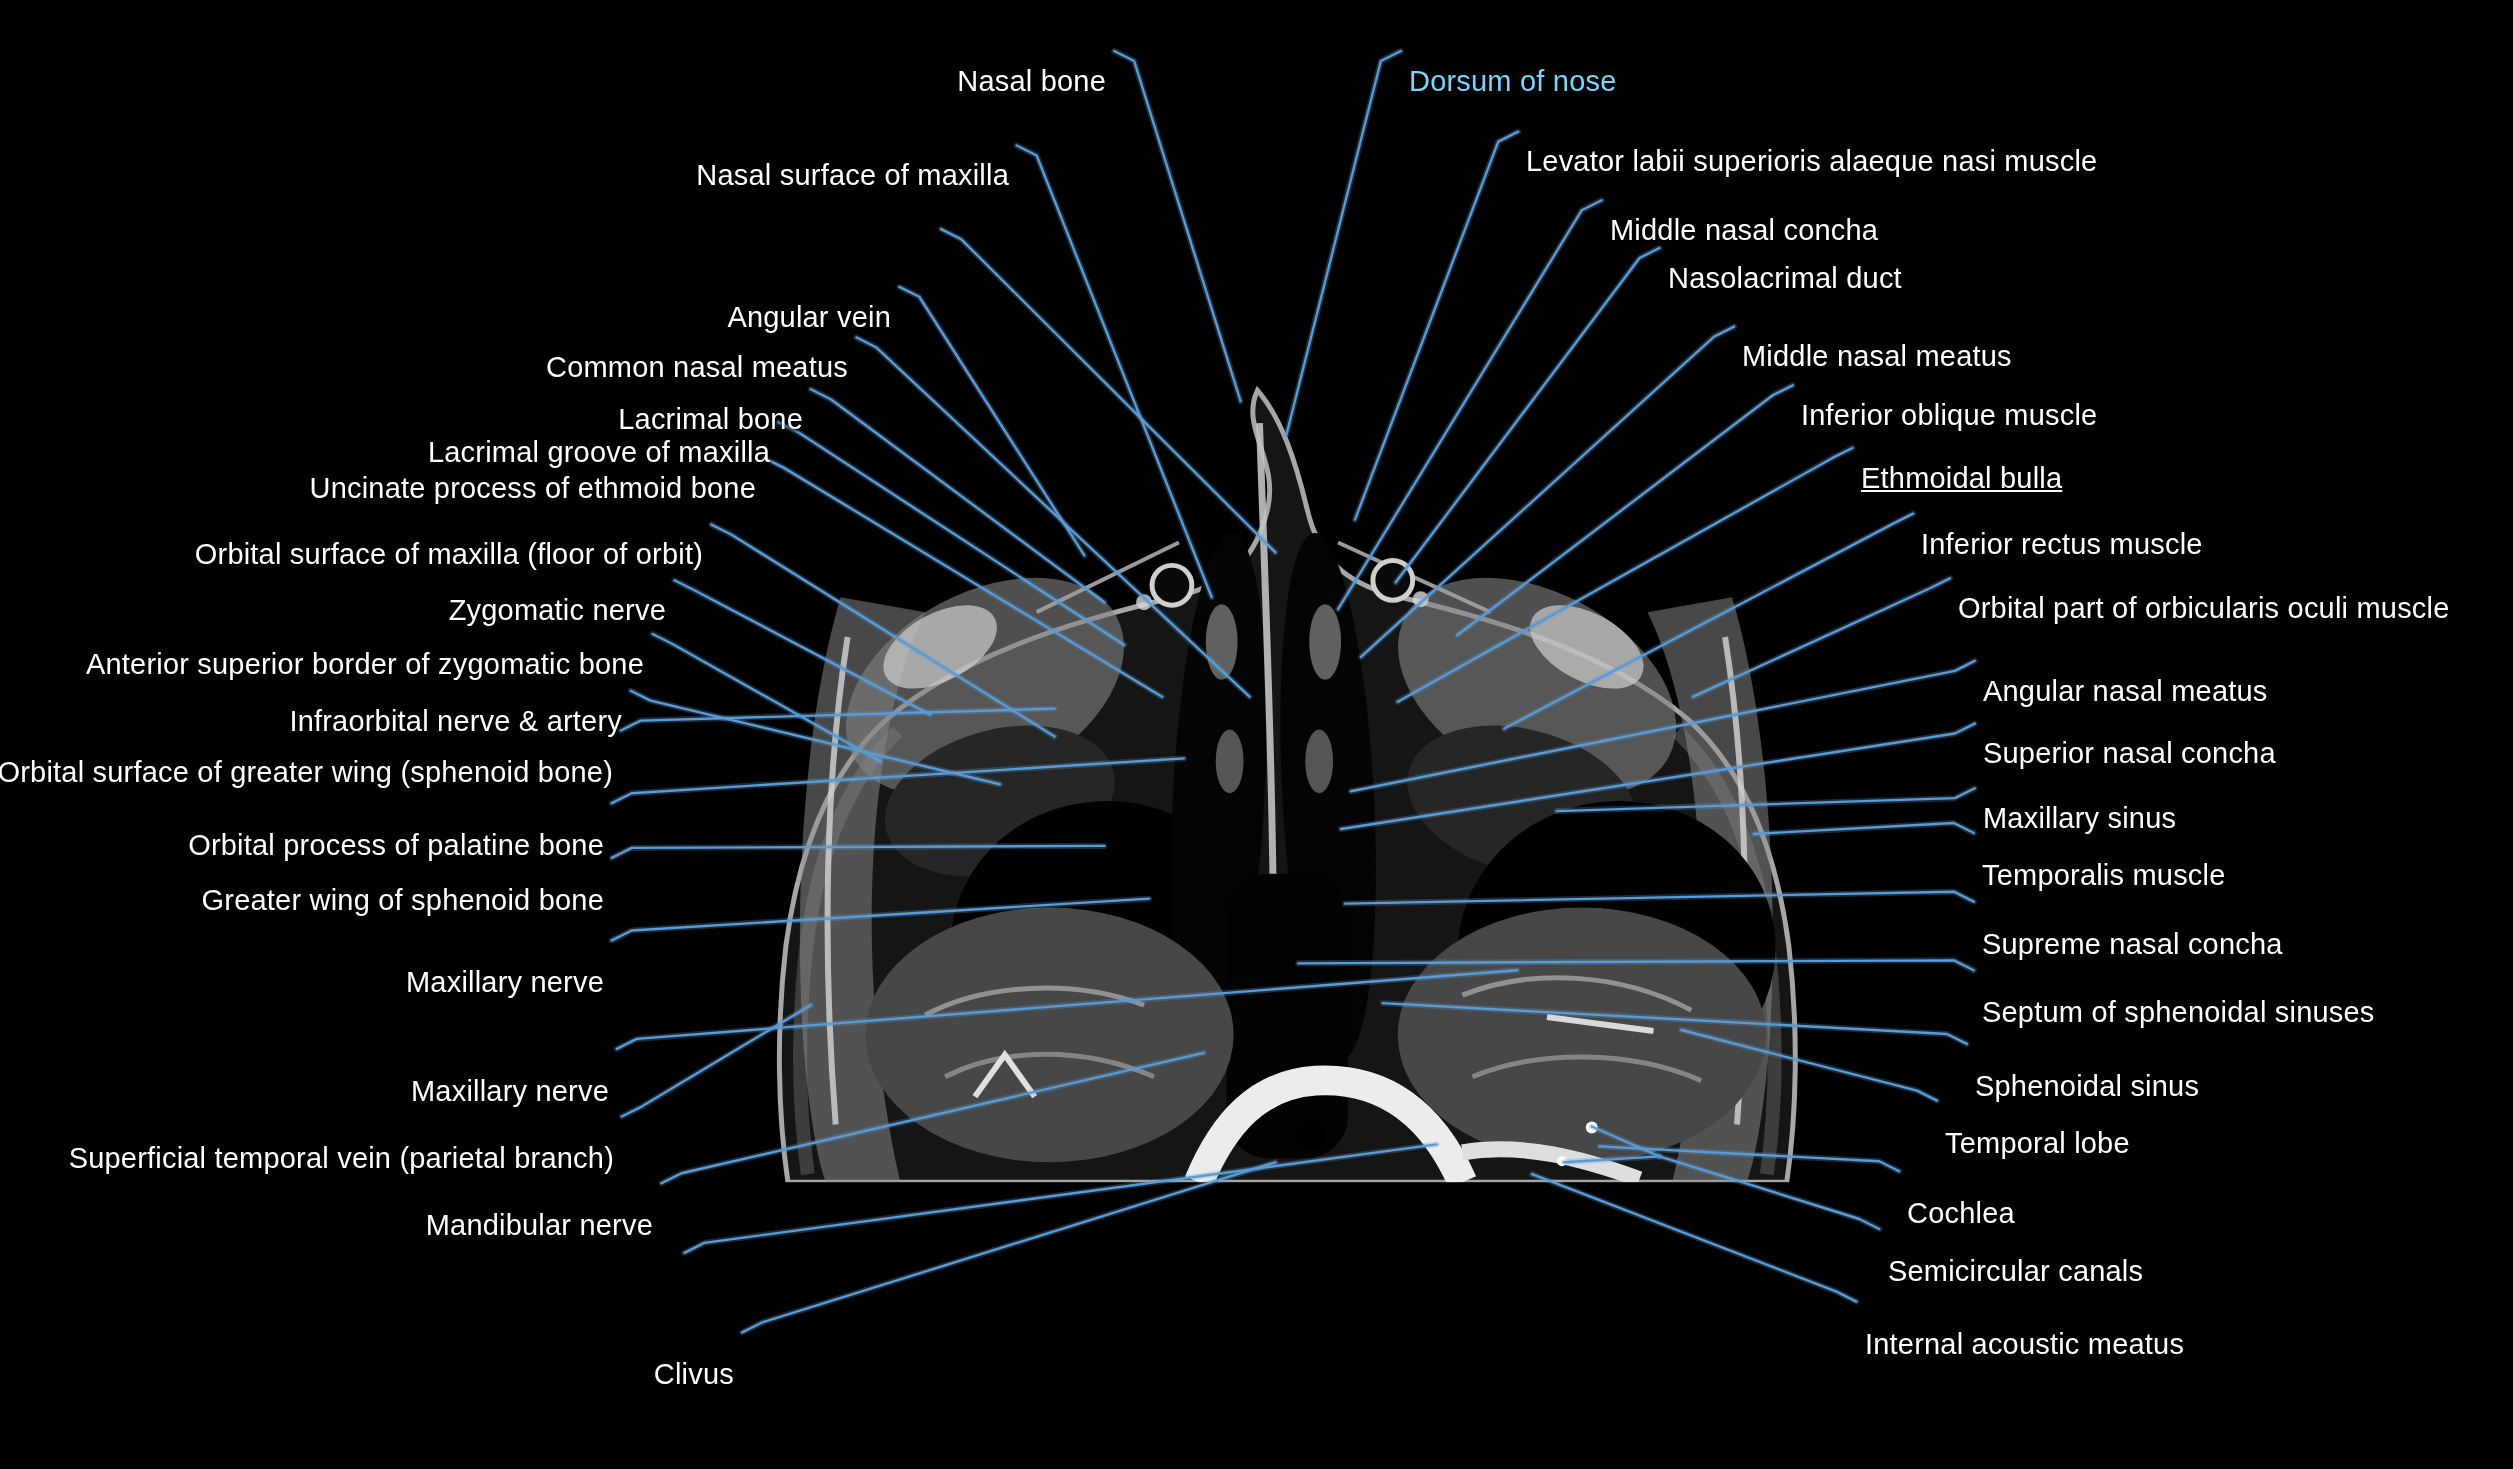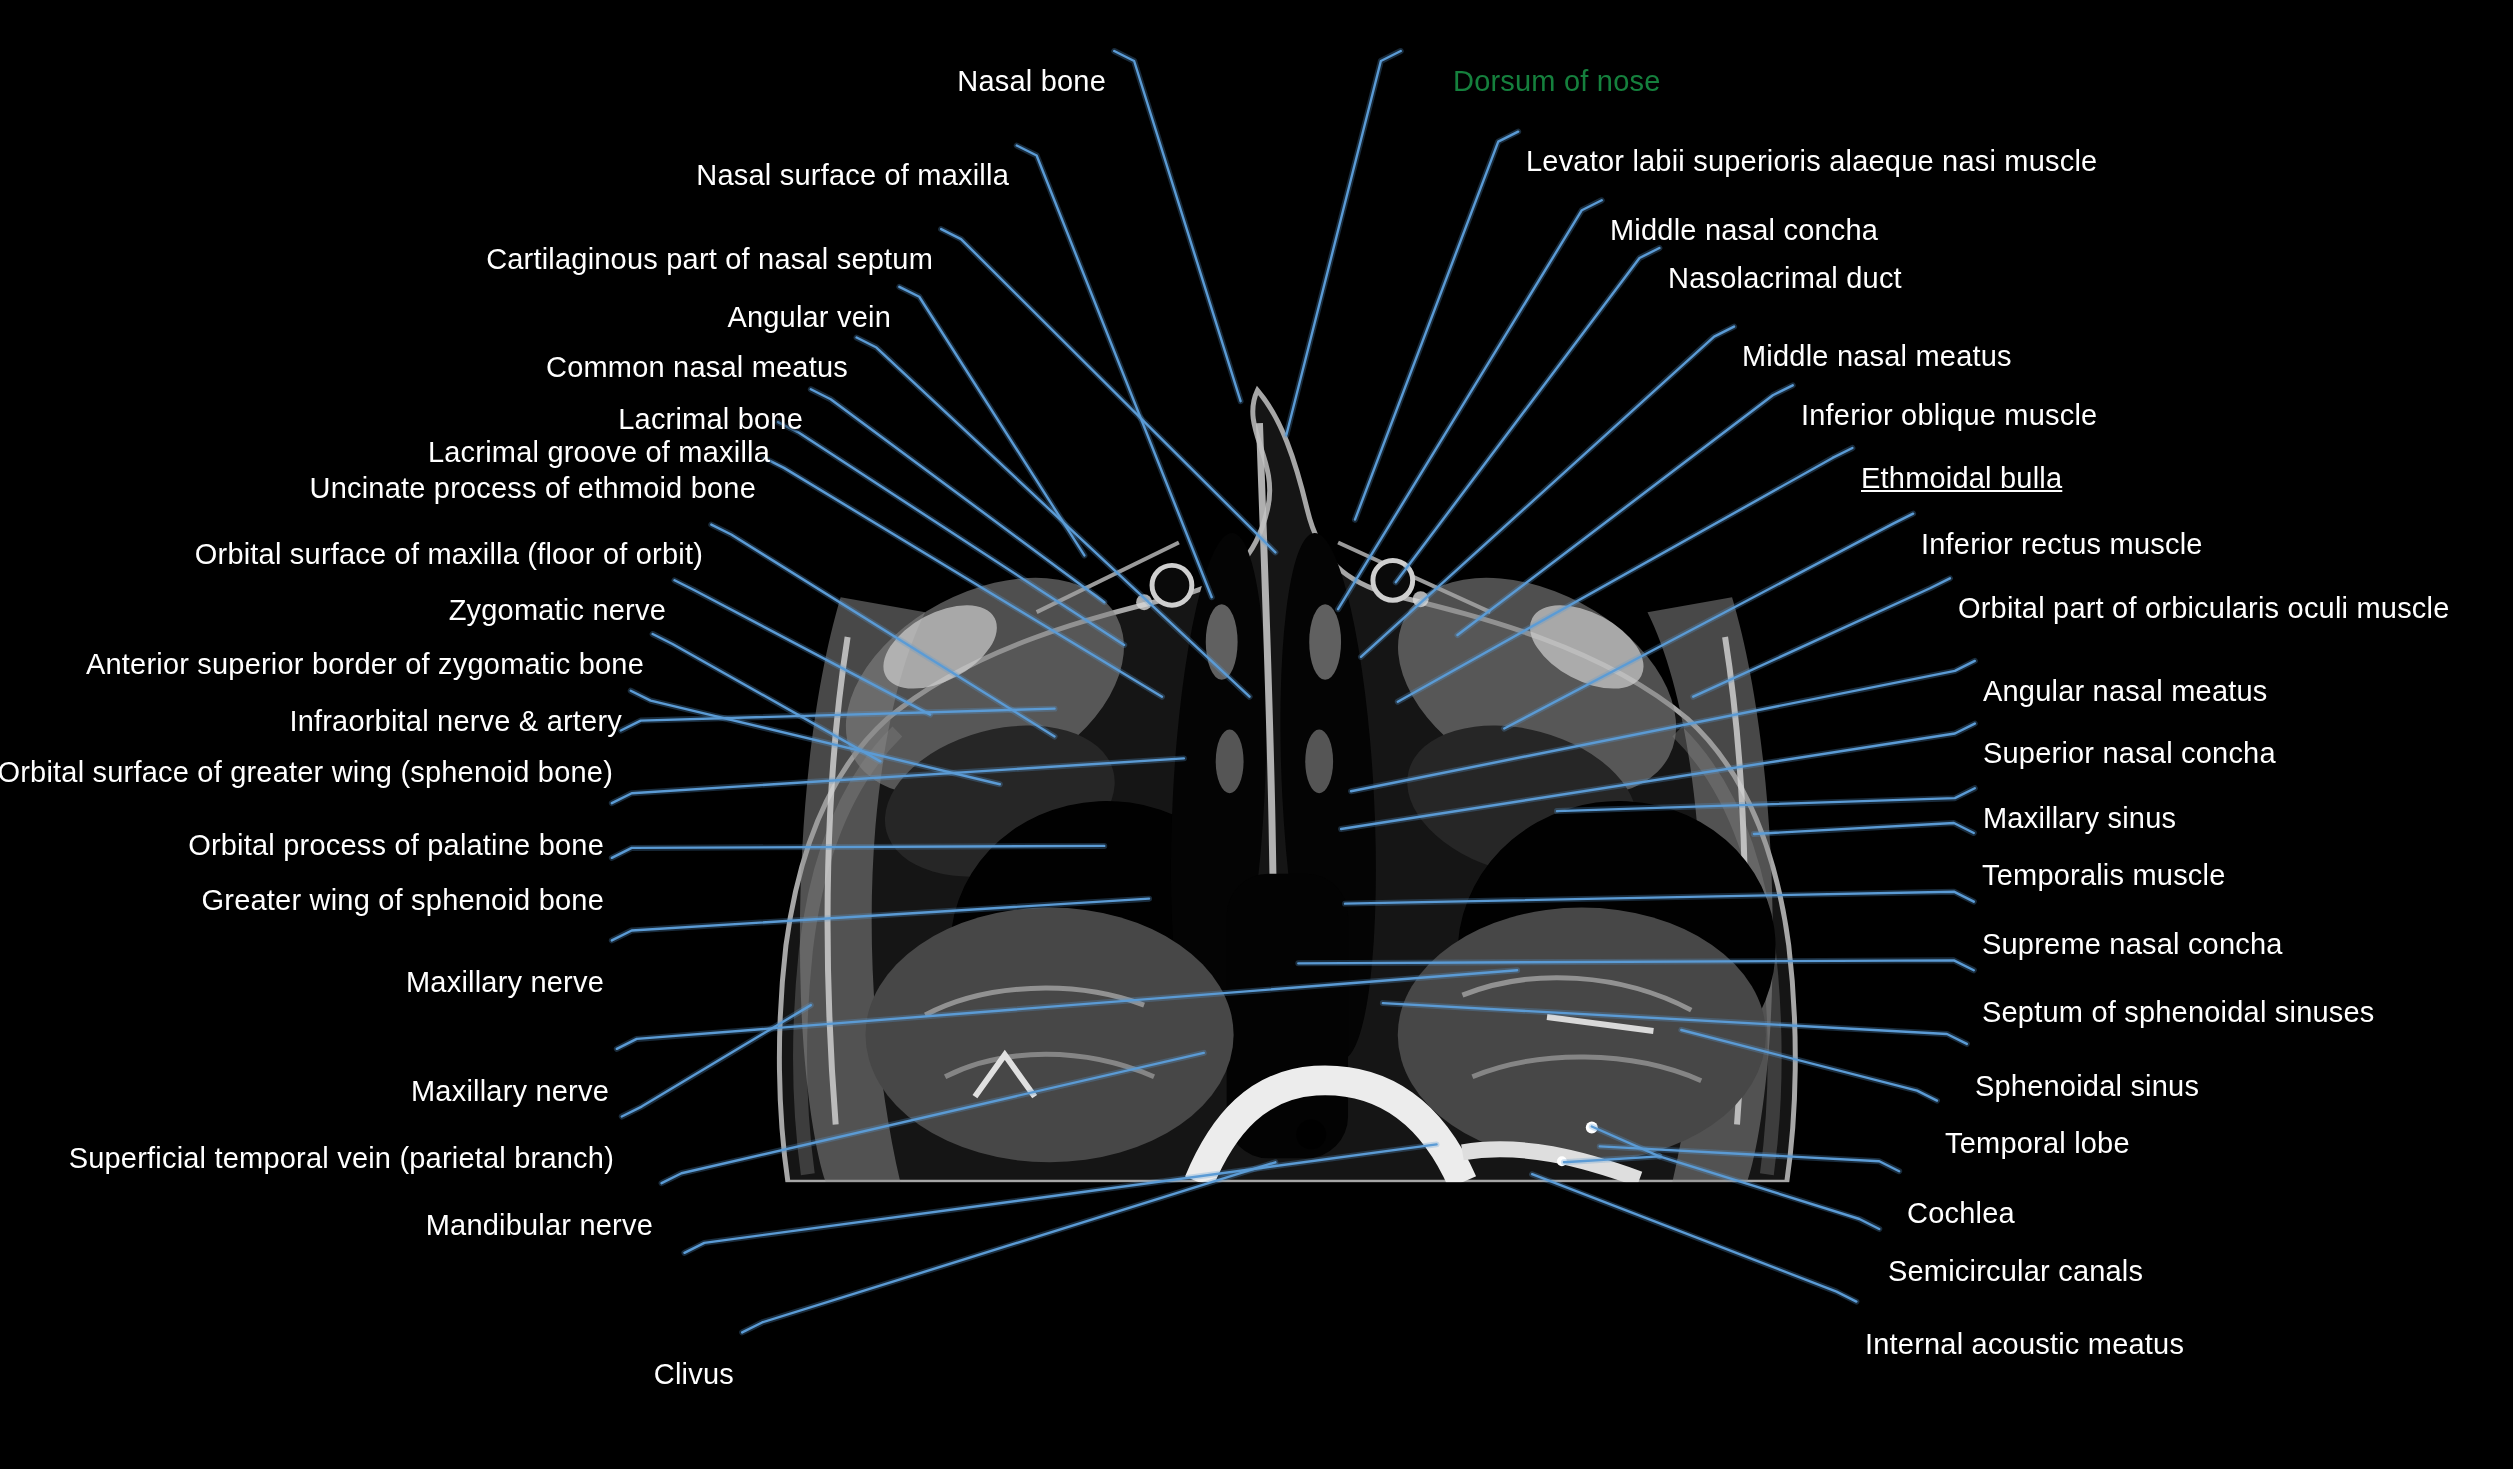--- a/index.html
+++ b/index.html
@@ -189,39 +189,38 @@
         <polyline points="1668,1162 1572,1168" fill="none" stroke="rgba(91,155,213,0.28)" stroke-width="6" stroke-linejoin="round" stroke-linecap="round"></polyline>
         <polyline points="1668,1162 1572,1168" fill="none" stroke="#5b9bd5" stroke-width="2.4" stroke-linejoin="round" stroke-linecap="round"></polyline>
         <polyline points="1866,1308 1846,1298 1540,1180" fill="none" stroke="rgba(91,155,213,0.28)" stroke-width="6" stroke-linejoin="round" stroke-linecap="round"></polyline>
         <polyline points="1866,1308 1846,1298 1540,1180" fill="none" stroke="#5b9bd5" stroke-width="2.4" stroke-linejoin="round" stroke-linecap="round"></polyline>
       </g>
   </svg>
 
   <div id="labels" class="labels-layer">
       <div class="anatomy-label side-left" style="color: rgb(255, 255, 255); top: 28px; right: 1407px;">Nasal bone</div>
       <div class="anatomy-label side-left" style="color: rgb(255, 255, 255); top: 122px; right: 1504px;">Nasal surface of maxilla</div>
-      <div class="anatomy-label side-left" style="color: rgb(255, 255, 255); top: 206px; right: 1580px;">Cartilaginous part of nasal septum</div>
       <div class="anatomy-label side-left" style="color: rgb(255, 255, 255); top: 264px; right: 1622px;">Angular vein</div>
       <div class="anatomy-label side-left" style="color: rgb(255, 255, 255); top: 314px; right: 1665px;">Common nasal meatus</div>
       <div class="anatomy-label side-left" style="color: rgb(255, 255, 255); top: 366px; right: 1710px;">Lacrimal bone</div>
       <div class="anatomy-label side-left" style="color: rgb(255, 255, 255); top: 399px; right: 1743px;">Lacrimal groove of maxilla</div>
       <div class="anatomy-label side-left" style="color: rgb(255, 255, 255); top: 435px; right: 1757px;">Uncinate process of ethmoid bone</div>
       <div class="anatomy-label side-left" style="color: rgb(255, 255, 255); top: 501px; right: 1810px;">Orbital surface of maxilla (floor of orbit)</div>
       <div class="anatomy-label side-left" style="color: rgb(255, 255, 255); top: 557px; right: 1847px;">Zygomatic nerve</div>
       <div class="anatomy-label side-left" style="color: rgb(255, 255, 255); top: 611px; right: 1869px;">Anterior superior border of zygomatic bone</div>
       <div class="anatomy-label side-left" style="color: rgb(255, 255, 255); top: 668px; right: 1891px;">Infraorbital nerve &amp; artery</div>
       <div class="anatomy-label side-left" style="color: rgb(255, 255, 255); top: 719px; right: 1900px;">Orbital surface of greater wing (sphenoid bone)</div>
       <div class="anatomy-label side-left" style="color: rgb(255, 255, 255); top: 792px; right: 1909px;">Orbital process of palatine bone</div>
       <div class="anatomy-label side-left" style="color: rgb(255, 255, 255); top: 847px; right: 1909px;">Greater wing of sphenoid bone</div>
       <div class="anatomy-label side-left" style="color: rgb(255, 255, 255); top: 929px; right: 1909px;">Maxillary nerve</div>
       <div class="anatomy-label side-left" style="color: rgb(255, 255, 255); top: 1038px; right: 1904px;">Maxillary nerve</div>
       <div class="anatomy-label side-left" style="color: rgb(255, 255, 255); top: 1105px; right: 1899px;">Superficial temporal vein (parietal branch)</div>
       <div class="anatomy-label side-left" style="color: #ffffff; top: 1172px; right: 1860px;">Mandibular nerve</div>
       <div class="anatomy-label side-left" style="color: rgb(255, 255, 255); top: 1321px; right: 1779px;">Clivus</div>
-      <div class="anatomy-label side-right" style="color: #15803d; top: 28px; left: 1453px; text-align: right;">Dorsum of nose</div>
+      <div class="anatomy-label side-right" style="color: #7dd3fc; top: 28px; left: 1409px; text-align: right;">Dorsum of nose</div>
       <div class="anatomy-label side-right" style="color: rgb(255, 255, 255); top: 108px; left: 1526px;">Levator labii superioris alaeque nasi muscle</div>
       <div class="anatomy-label side-right" style="color: rgb(255, 255, 255); top: 177px; left: 1610px;">Middle nasal concha</div>
       <div class="anatomy-label side-right" style="color: rgb(255, 255, 255); top: 225px; left: 1668px;">Nasolacrimal duct</div>
       <div class="anatomy-label side-right" style="color: rgb(255, 255, 255); top: 303px; left: 1742px;">Middle nasal meatus</div>
       <div class="anatomy-label side-right" style="color: rgb(255, 255, 255); top: 362px; left: 1801px;">Inferior oblique muscle</div>
       <div class="anatomy-label side-right" style="color: rgb(255, 255, 255); top: 425px; left: 1861px; text-decoration: underline;">Ethmoidal bulla</div>
       <div class="anatomy-label side-right" style="color: rgb(255, 255, 255); top: 491px; left: 1921px;">Inferior rectus muscle</div>
       <div class="anatomy-label side-right" style="color: rgb(255, 255, 255); top: 555px; left: 1958px;">Orbital part of orbicularis oculi muscle</div>
       <div class="anatomy-label side-right" style="color: rgb(255, 255, 255); top: 638px; left: 1983px;">Angular nasal meatus</div>
       <div class="anatomy-label side-right" style="color: rgb(255, 255, 255); top: 700px; left: 1983px;">Superior nasal concha</div>

